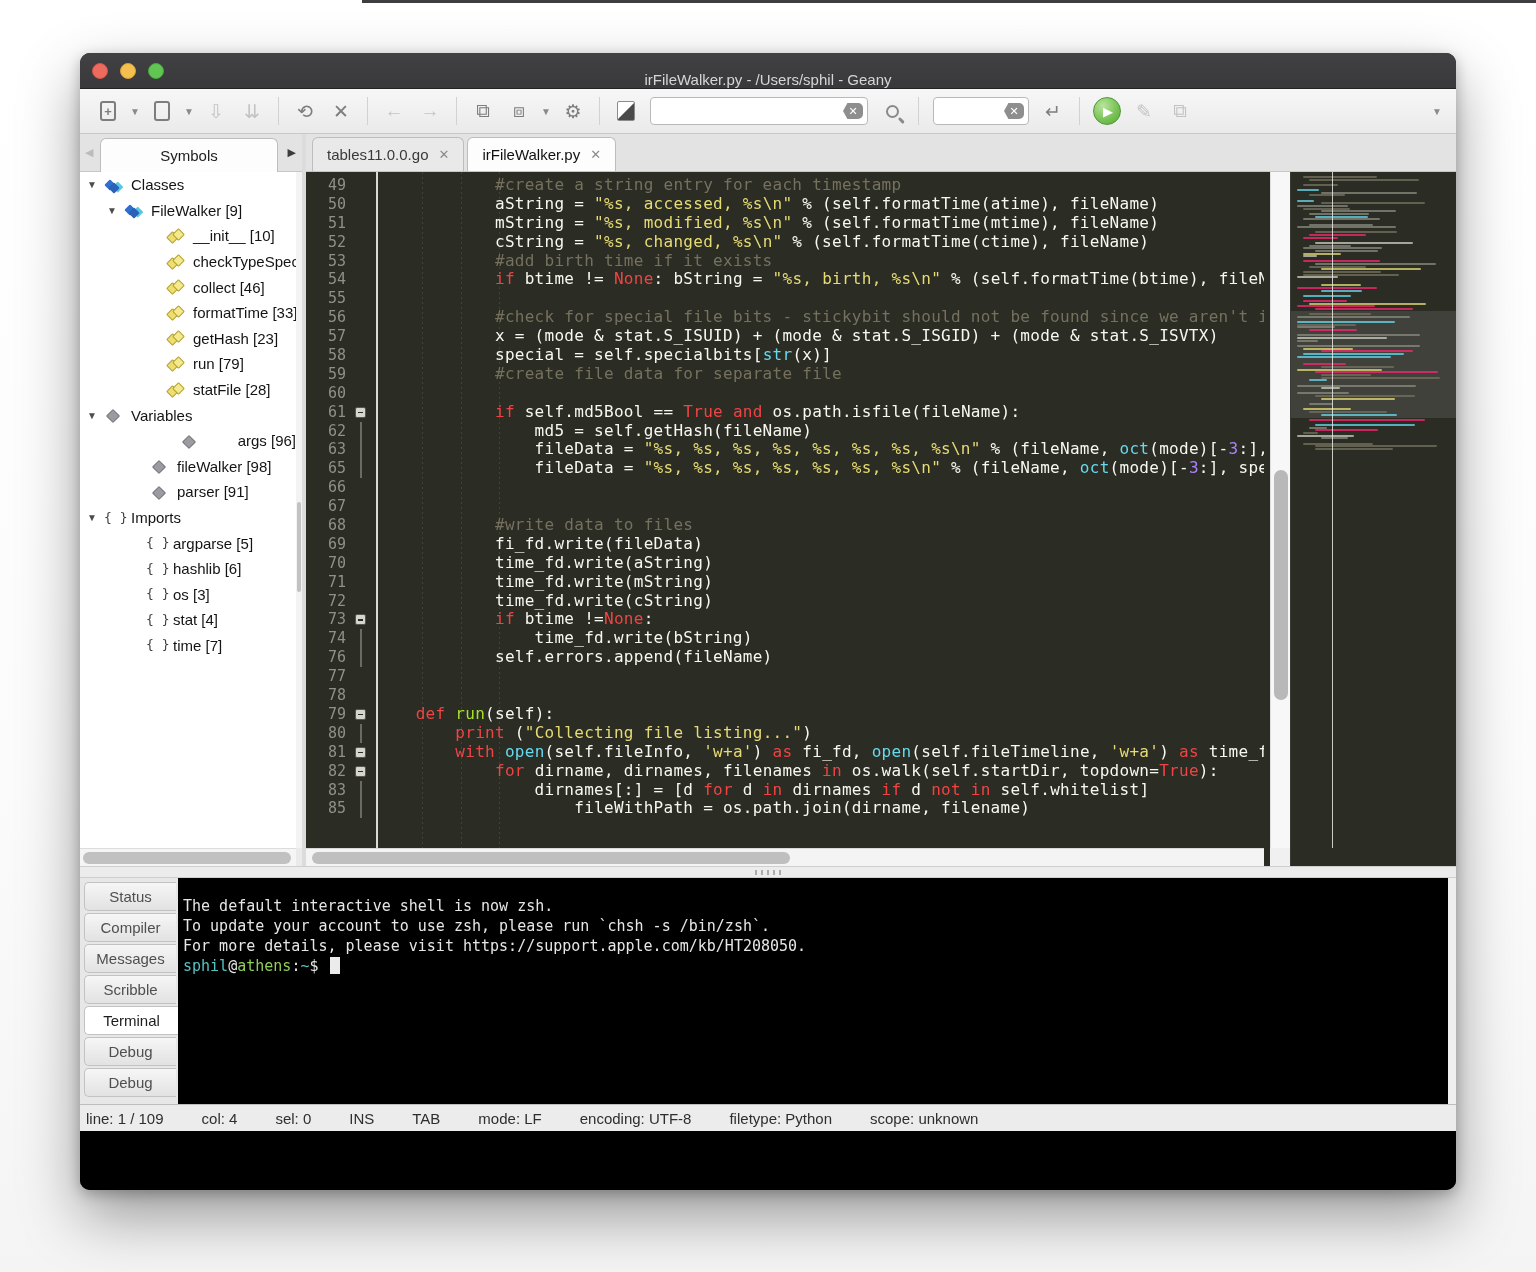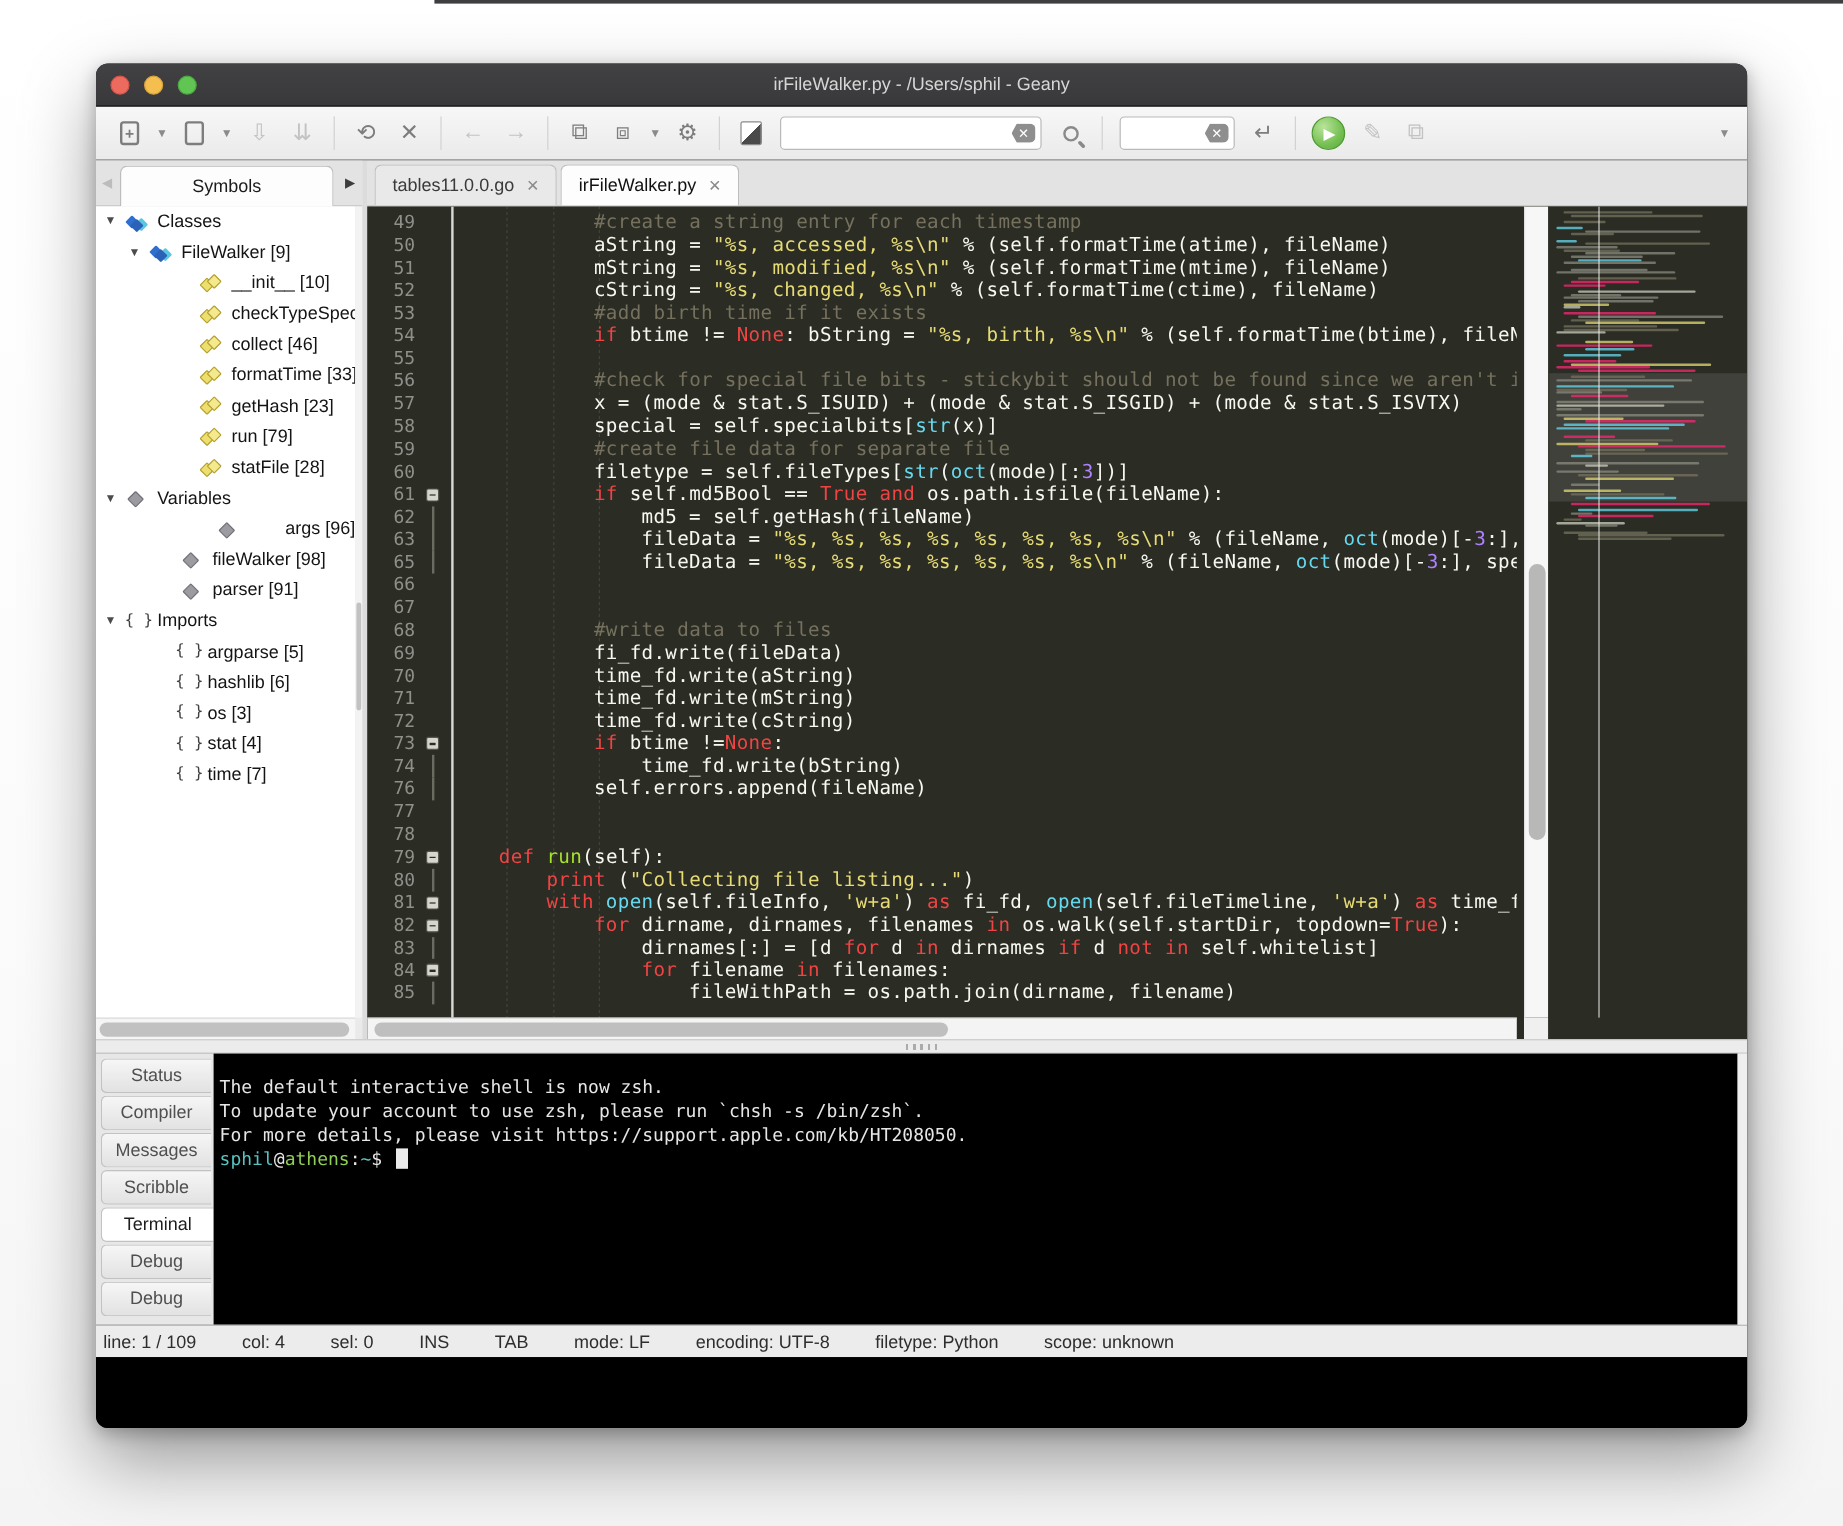--- a/index.html
+++ b/index.html
@@ -7,21 +7,21 @@
   body { background:linear-gradient(180deg,#ffffff 0%,#fbfbfb 60%,#f4f4f4 100%); position:relative; }
   .desktop-topline { position:absolute; left:362px; right:0; top:0; height:3px; background:#3e3e40; }
 
   .window { position:absolute; left:80px; top:53px; width:1376px; height:1137px;
     border-radius:10px; overflow:hidden; background:#000;
     box-shadow:0 26px 60px rgba(0,0,0,.38), 0 4px 14px rgba(0,0,0,.25); }
 
   
   .titlebar { position:absolute; left:0; top:0; right:0; height:36px;
     background:linear-gradient(180deg,#414143,#39393b); border-bottom:1px solid #232325;
-    display:flex; align-items:center; }
+    display:flex; align-items:flex-end; }
   .lights { position:absolute; left:12px; top:0; height:36px; display:flex; align-items:center; gap:12px; }
   .light { width:16px; height:16px; border-radius:50%; }
   .light.red { background:#ed6a5e; border:1px solid #d35549; }
   .light.yellow { background:#f4bf4f; border:1px solid #d8a33b; }
   .light.green { background:#61c554; border:1px solid #4aa73f; }
   .title-text { width:100%; text-align:center; font-size:15px; color:#d6d6d6; }
 
   
   .toolbar { position:absolute; left:0; top:36px; right:0; height:45px;
     background:linear-gradient(180deg,#f7f7f7,#eaeaea); border-bottom:1px solid #c9c9c9;
@@ -348,21 +348,21 @@
             <div class="cl"><span class="ln">50</span><span class="fm"></span><span class="ct">            <span class="tk-d">aString = </span><span class="tk-s">"%s, accessed, %s\n"</span><span class="tk-d"> % (self.formatTime(atime), fileName)</span></span></div>
             <div class="cl"><span class="ln">51</span><span class="fm"></span><span class="ct">            <span class="tk-d">mString = </span><span class="tk-s">"%s, modified, %s\n"</span><span class="tk-d"> % (self.formatTime(mtime), fileName)</span></span></div>
             <div class="cl"><span class="ln">52</span><span class="fm"></span><span class="ct">            <span class="tk-d">cString = </span><span class="tk-s">"%s, changed, %s\n"</span><span class="tk-d"> % (self.formatTime(ctime), fileName)</span></span></div>
             <div class="cl"><span class="ln">53</span><span class="fm"></span><span class="ct">            <span class="tk-c">#add birth time if it exists</span></span></div>
             <div class="cl"><span class="ln">54</span><span class="fm"></span><span class="ct">            <span class="tk-k">if</span><span class="tk-d"> btime != </span><span class="tk-k">None</span><span class="tk-d">: bString = </span><span class="tk-s">"%s, birth, %s\n"</span><span class="tk-d"> % (self.formatTime(btime), fileName)</span></span></div>
             <div class="cl"><span class="ln">55</span><span class="fm"></span><span class="ct"></span></div>
             <div class="cl"><span class="ln">56</span><span class="fm"></span><span class="ct">            <span class="tk-c">#check for special file bits - stickybit should not be found since we aren't interested</span></span></div>
             <div class="cl"><span class="ln">57</span><span class="fm"></span><span class="ct">            <span class="tk-d">x = (mode &amp; stat.S_ISUID) + (mode &amp; stat.S_ISGID) + (mode &amp; stat.S_ISVTX)</span></span></div>
             <div class="cl"><span class="ln">58</span><span class="fm"></span><span class="ct">            <span class="tk-d">special = self.specialbits[</span><span class="tk-t">str</span><span class="tk-d">(x)]</span></span></div>
             <div class="cl"><span class="ln">59</span><span class="fm"></span><span class="ct">            <span class="tk-c">#create file data for separate file</span></span></div>
-            <div class="cl"><span class="ln">60</span><span class="fm"></span><span class="ct">            <span class="tk-d">filetype = self.fileTypes[</span><span class="tk-t">str</span><span class="tk-d">(</span><span class="tk-t">oct</span><span class="tk-d">(mode)[:</span><span class="tk-n">3</span><span class="tk-d">])]</span></span></div>
+            <div class="cl"><span class="ln">60</span><span class="fm"></span></div>
             <div class="cl"><span class="ln">61</span><span class="fm"><span class="foldbox"></span></span><span class="ct">            <span class="tk-k">if</span><span class="tk-d"> self.md5Bool == </span><span class="tk-k">True</span><span class="tk-d"> </span><span class="tk-k">and</span><span class="tk-d"> os.path.isfile(fileName):</span></span></div>
             <div class="cl"><span class="ln">62</span><span class="fm"><span class="foldline"></span></span><span class="ct">                <span class="tk-d">md5 = self.getHash(fileName)</span></span></div>
             <div class="cl"><span class="ln">63</span><span class="fm"><span class="foldline"></span></span><span class="ct">                <span class="tk-d">fileData = </span><span class="tk-s">"%s, %s, %s, %s, %s, %s, %s, %s\n"</span><span class="tk-d"> % (fileName, </span><span class="tk-t">oct</span><span class="tk-d">(mode)[-</span><span class="tk-n">3</span><span class="tk-d">:], special, filetype)</span></span></div>
             <div class="cl"><span class="ln">65</span><span class="fm"><span class="foldline"></span></span><span class="ct">                <span class="tk-d">fileData = </span><span class="tk-s">"%s, %s, %s, %s, %s, %s, %s\n"</span><span class="tk-d"> % (fileName, </span><span class="tk-t">oct</span><span class="tk-d">(mode)[-</span><span class="tk-n">3</span><span class="tk-d">:], special, filetype)</span></span></div>
             <div class="cl"><span class="ln">66</span><span class="fm"></span><span class="ct"></span></div>
             <div class="cl"><span class="ln">67</span><span class="fm"></span><span class="ct"></span></div>
             <div class="cl"><span class="ln">68</span><span class="fm"></span><span class="ct">            <span class="tk-c">#write data to files</span></span></div>
             <div class="cl"><span class="ln">69</span><span class="fm"></span><span class="ct">            <span class="tk-d">fi_fd.write(fileData)</span></span></div>
             <div class="cl"><span class="ln">70</span><span class="fm"></span><span class="ct">            <span class="tk-d">time_fd.write(aString)</span></span></div>
             <div class="cl"><span class="ln">71</span><span class="fm"></span><span class="ct">            <span class="tk-d">time_fd.write(mString)</span></span></div>
@@ -370,21 +370,20 @@
             <div class="cl"><span class="ln">73</span><span class="fm"><span class="foldbox"></span></span><span class="ct">            <span class="tk-k">if</span><span class="tk-d"> btime !=</span><span class="tk-k">None</span><span class="tk-d">:</span></span></div>
             <div class="cl"><span class="ln">74</span><span class="fm"><span class="foldline"></span></span><span class="ct">                <span class="tk-d">time_fd.write(bString)</span></span></div>
             <div class="cl"><span class="ln">76</span><span class="fm"><span class="foldline"></span></span><span class="ct">            <span class="tk-d">self.errors.append(fileName)</span></span></div>
             <div class="cl"><span class="ln">77</span><span class="fm"></span><span class="ct"></span></div>
             <div class="cl"><span class="ln">78</span><span class="fm"></span><span class="ct"></span></div>
             <div class="cl"><span class="ln">79</span><span class="fm"><span class="foldbox"></span></span><span class="ct">    <span class="tk-k">def</span><span class="tk-d"> </span><span class="tk-f">run</span><span class="tk-d">(self):</span></span></div>
             <div class="cl"><span class="ln">80</span><span class="fm"><span class="foldline"></span></span><span class="ct">        <span class="tk-k">print</span><span class="tk-d"> (</span><span class="tk-s">"Collecting file listing..."</span><span class="tk-d">)</span></span></div>
             <div class="cl"><span class="ln">81</span><span class="fm"><span class="foldbox"></span></span><span class="ct">        <span class="tk-k">with</span><span class="tk-d"> </span><span class="tk-t">open</span><span class="tk-d">(self.fileInfo, </span><span class="tk-s">'w+a'</span><span class="tk-d">) </span><span class="tk-k">as</span><span class="tk-d"> fi_fd, </span><span class="tk-t">open</span><span class="tk-d">(self.fileTimeline, </span><span class="tk-s">'w+a'</span><span class="tk-d">) </span><span class="tk-k">as</span><span class="tk-d"> time_fd:</span></span></div>
             <div class="cl"><span class="ln">82</span><span class="fm"><span class="foldbox"></span></span><span class="ct">            <span class="tk-k">for</span><span class="tk-d"> dirname, dirnames, filenames </span><span class="tk-k">in</span><span class="tk-d"> os.walk(self.startDir, topdown=</span><span class="tk-k">True</span><span class="tk-d">):</span></span></div>
             <div class="cl"><span class="ln">83</span><span class="fm"><span class="foldline"></span></span><span class="ct">                <span class="tk-d">dirnames[:] = [d </span><span class="tk-k">for</span><span class="tk-d"> d </span><span class="tk-k">in</span><span class="tk-d"> dirnames </span><span class="tk-k">if</span><span class="tk-d"> d </span><span class="tk-k">not</span><span class="tk-d"> </span><span class="tk-k">in</span><span class="tk-d"> self.whitelist]</span></span></div>
-            <div class="cl"><span class="ln">84</span><span class="fm"><span class="foldbox"></span></span><span class="ct">                <span class="tk-k">for</span><span class="tk-d"> filename </span><span class="tk-k">in</span><span class="tk-d"> filenames:</span></span></div>
             <div class="cl"><span class="ln">85</span><span class="fm"><span class="foldline"></span></span><span class="ct">                    <span class="tk-d">fileWithPath = os.path.join(dirname, filename)</span></span></div>
           </div>
         <div class="minimap" id="minimap">
             <div class="mm-band" style="top: 139px; height: 107px;"></div>
             <div class="mm-bar" style="left: 12px; width: 73.6521px; top: 4px; background: rgb(117, 113, 94); opacity: 0.75;"></div>
             <div class="mm-bar" style="left: 18px; width: 109.688px; top: 6.64px; background: rgb(117, 113, 94); opacity: 0.75;"></div>
             <div class="mm-bar" style="left: 12px; width: 35.269px; top: 11.92px; background: rgb(117, 113, 94); opacity: 0.75;"></div>
             <div class="mm-bar" style="left: 6px; width: 21.9193px; top: 17.2px; background: rgb(102, 217, 239); opacity: 0.75;"></div>
             <div class="mm-bar" style="left: 30px; width: 95.5346px; top: 19.84px; background: rgb(138, 139, 128); opacity: 0.75;"></div>
             <div class="mm-bar" style="left: 18px; width: 36.4289px; top: 22.48px; background: rgb(117, 113, 94); opacity: 0.75;"></div>

